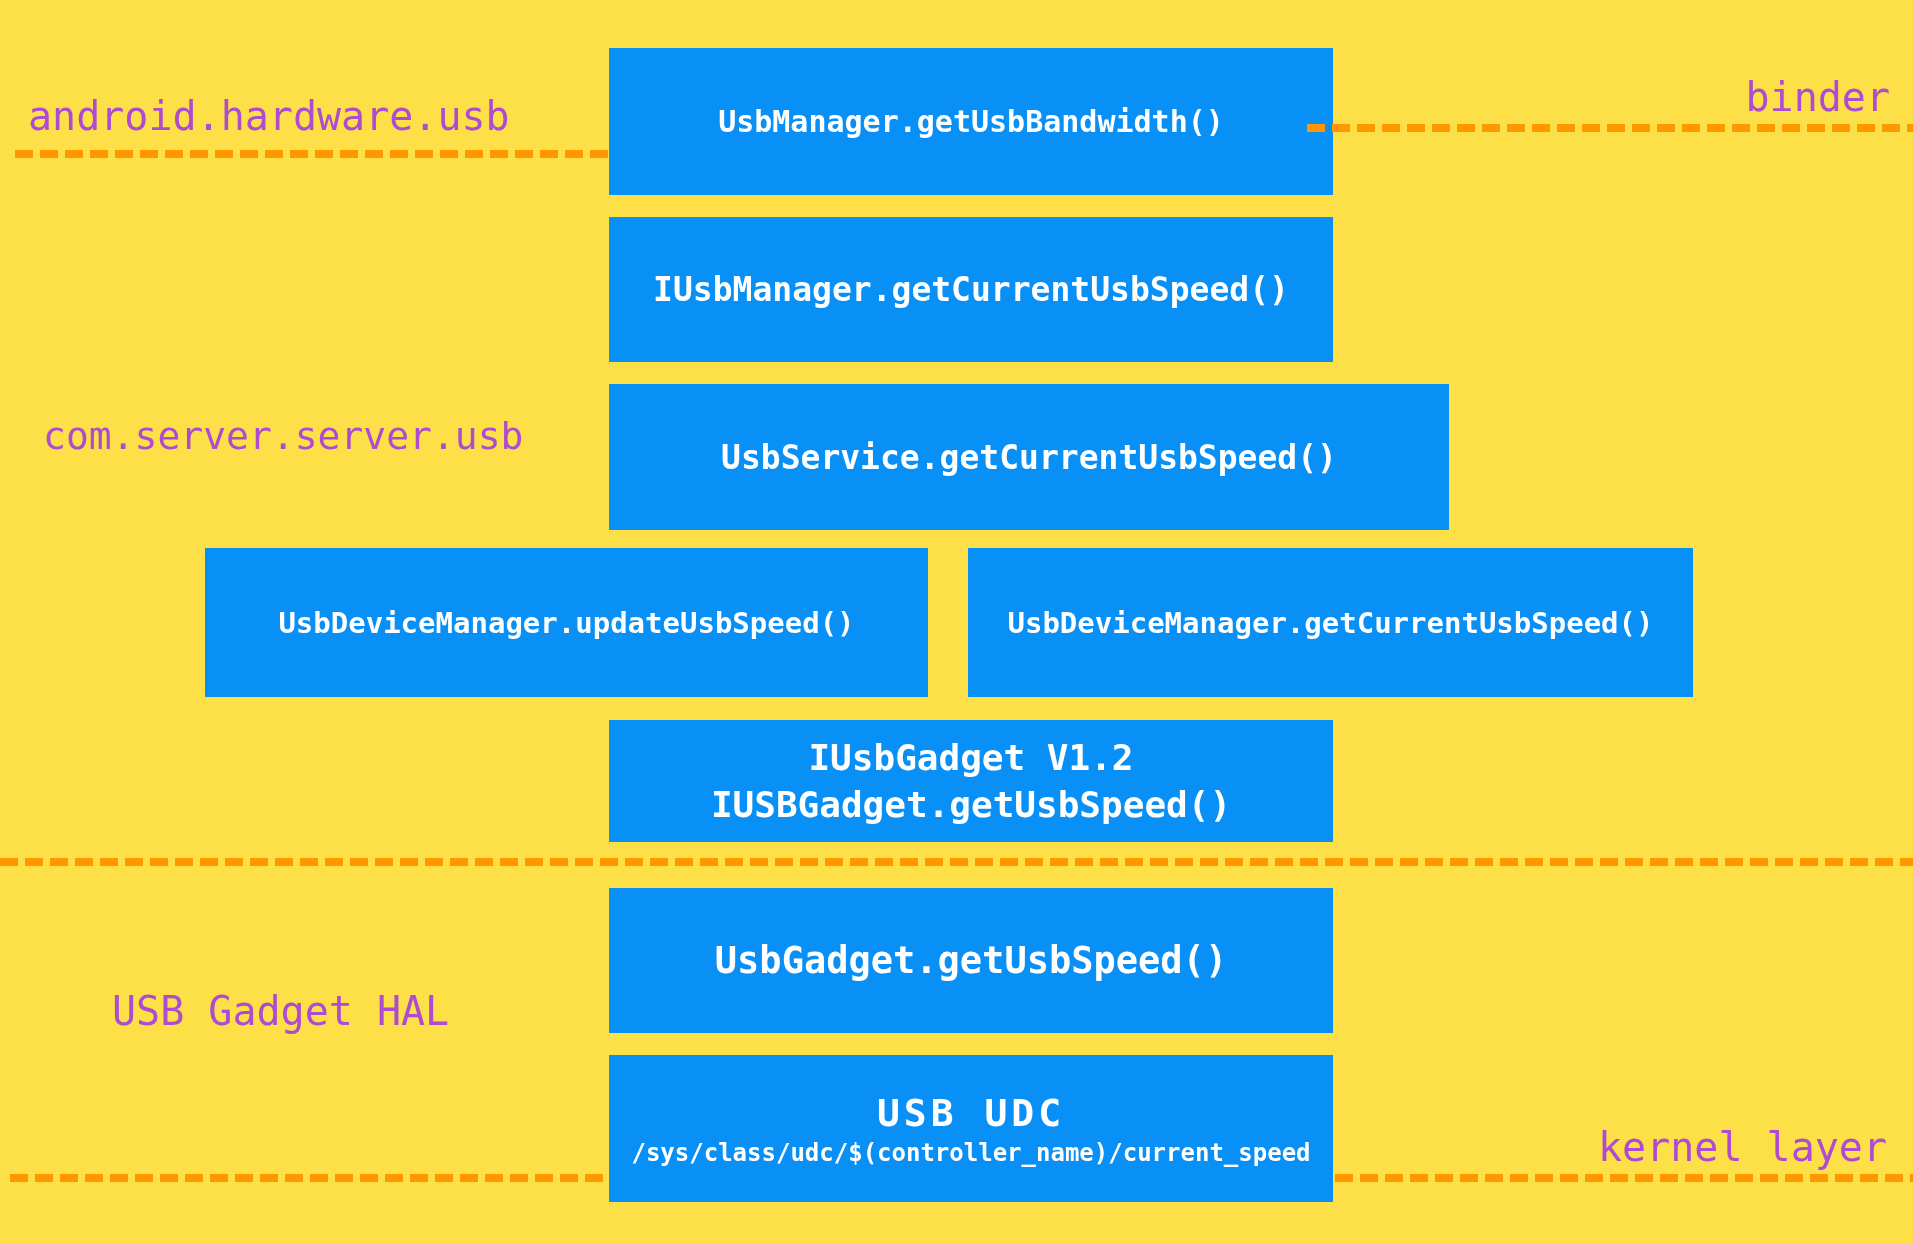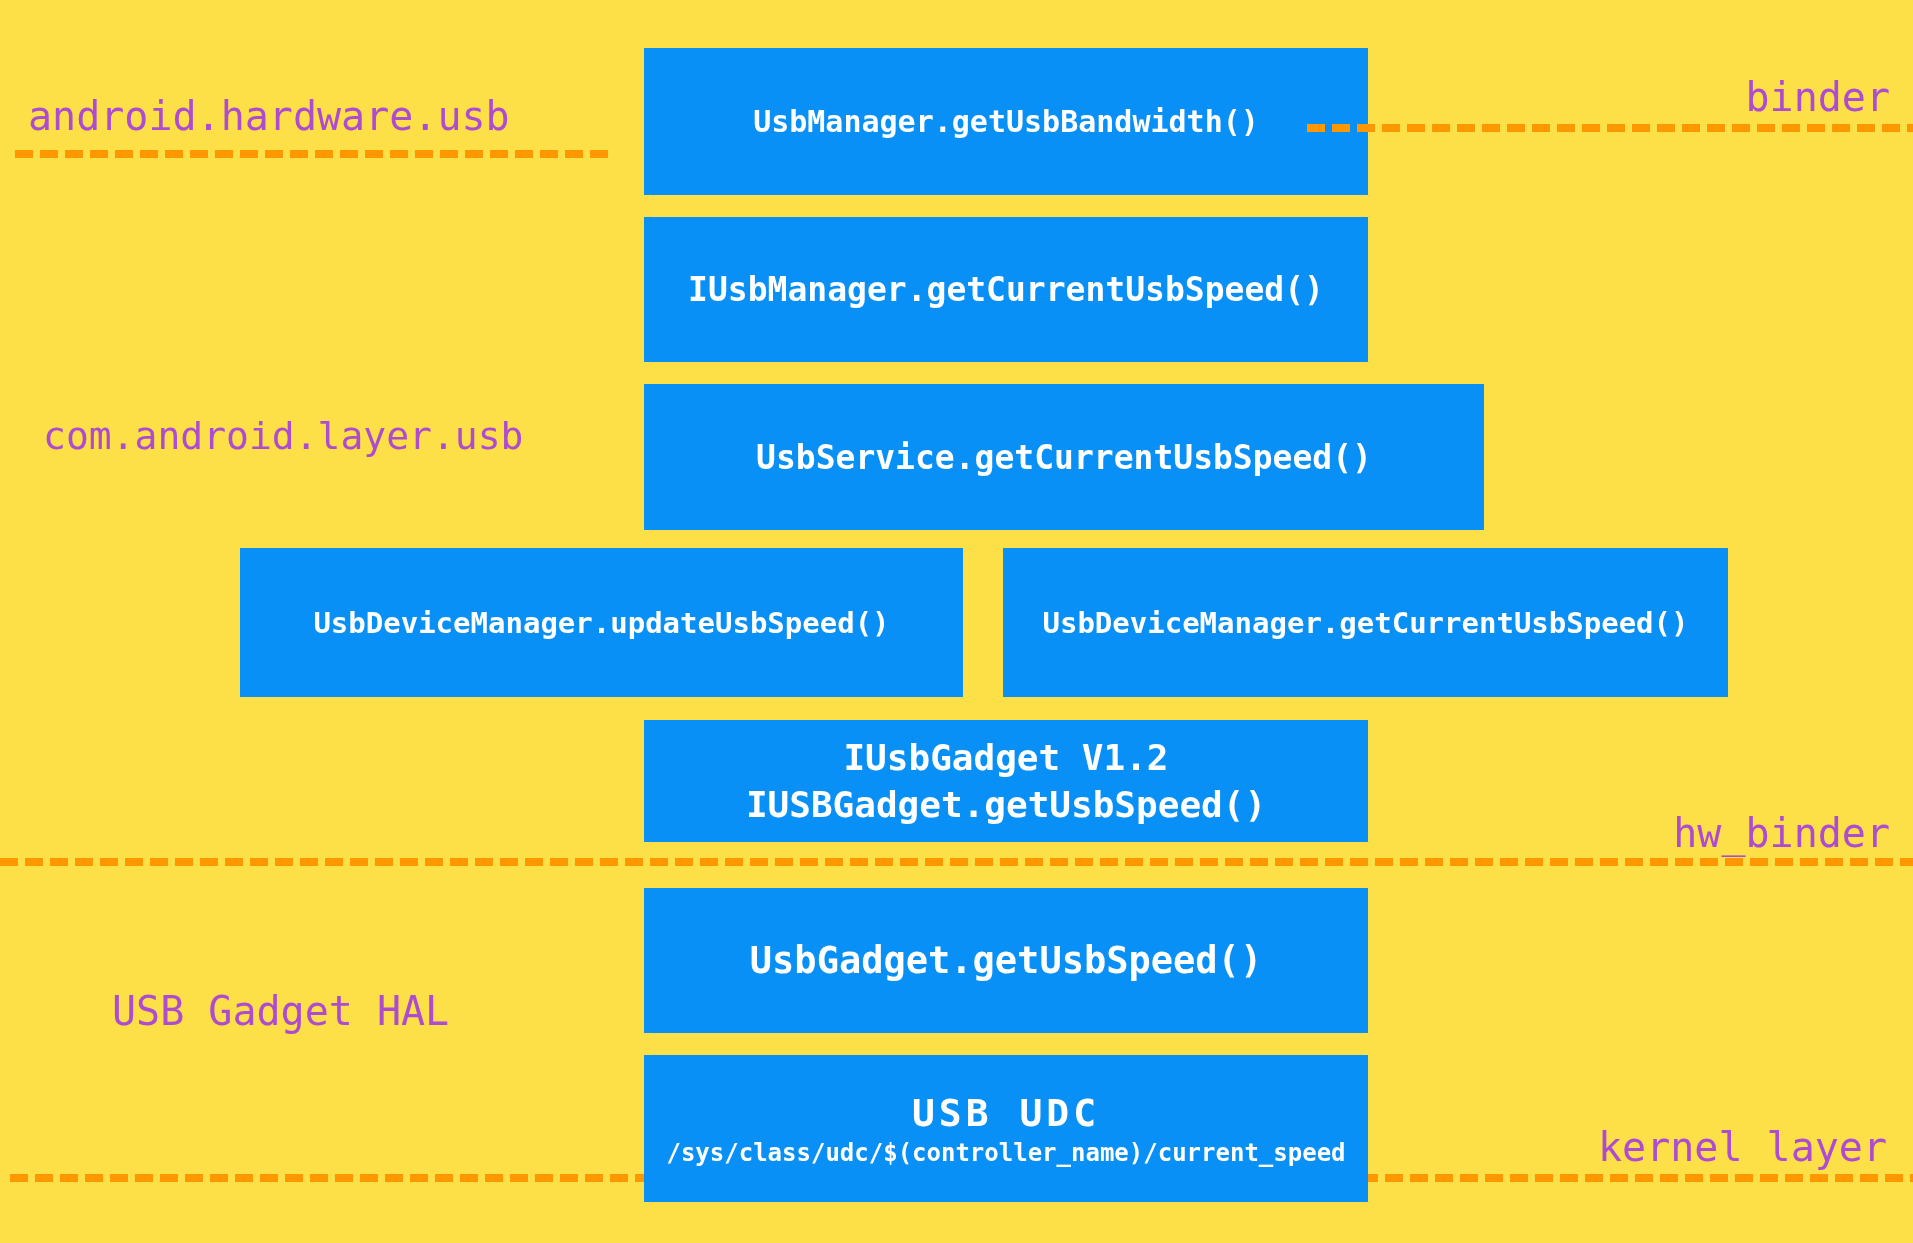--- a/index.html
+++ b/index.html
@@ -19,21 +19,20 @@
     position: absolute;
     background: #0990f6;
     color: #ffffff;
     display: flex;
     flex-direction: column;
     align-items: center;
     justify-content: center;
     text-align: center;
     font-weight: bold;
     z-index: 2;
-    margin-left: 35px;
   }
   .dashed-line {
     position: absolute;
     height: 8px;
     background: repeating-linear-gradient(to right, #ff9800 0 18px, transparent 18px 25px);
     z-index: 1;
   }
   .dashed-line.overlay { z-index: 3; }
   .layer-label {
     position: absolute;
@@ -71,22 +70,21 @@
 
 <div id="canvas">
 
   <div class="dashed-line" id="line-binder-left"></div>
   <div class="dashed-line overlay" id="line-binder-right"></div>
   <div class="dashed-line" id="line-hw-binder"></div>
   <div class="dashed-line" id="line-kernel"></div>
 
   <div class="layer-label" id="label-android-hardware-usb">android.hardware.usb</div>
   <div class="layer-label" id="label-binder">binder</div>
-  <div class="layer-label" id="label-com-android-server">com.android.layer.usb</div>
-  <div class="layer-label" id="label-hw-binder">hw_binder</div>
+  <div class="layer-label" id="label-com-android-server">com.server.server.usb</div>
   <div class="layer-label" id="label-usb-gadget-hal">USB Gadget HAL</div>
   <div class="layer-label" id="label-kernel-layer">kernel layer</div>
 
   <div class="blue-box" id="box-usb-manager">
     <span>UsbManager.getUsbBandwidth()</span>
   </div>
 
   <div class="blue-box" id="box-iusb-manager">
     <span>IUsbManager.getCurrentUsbSpeed()</span>
   </div>

